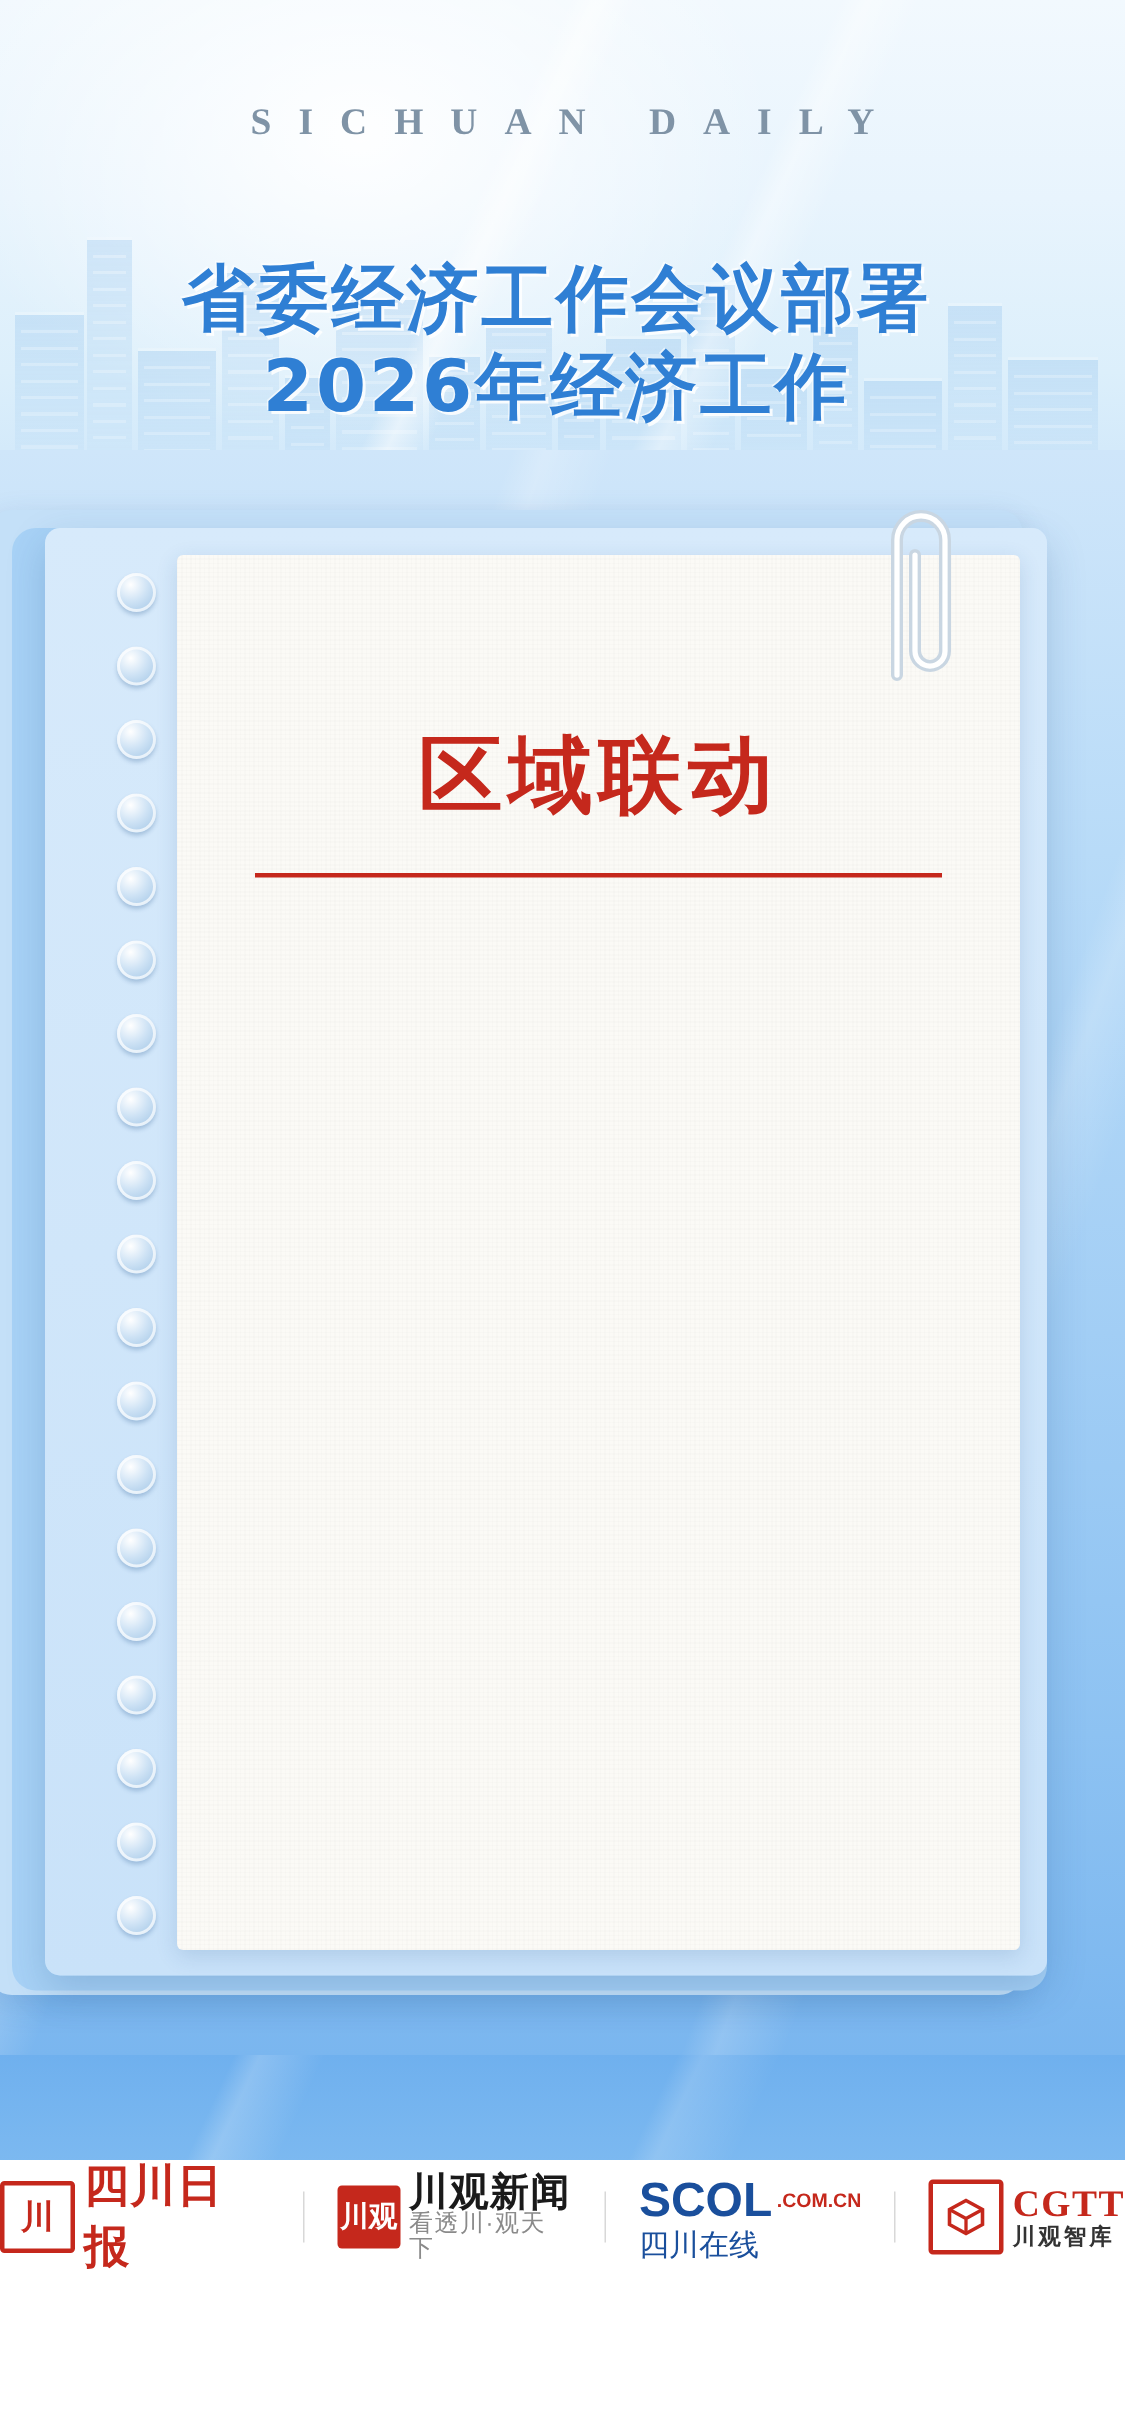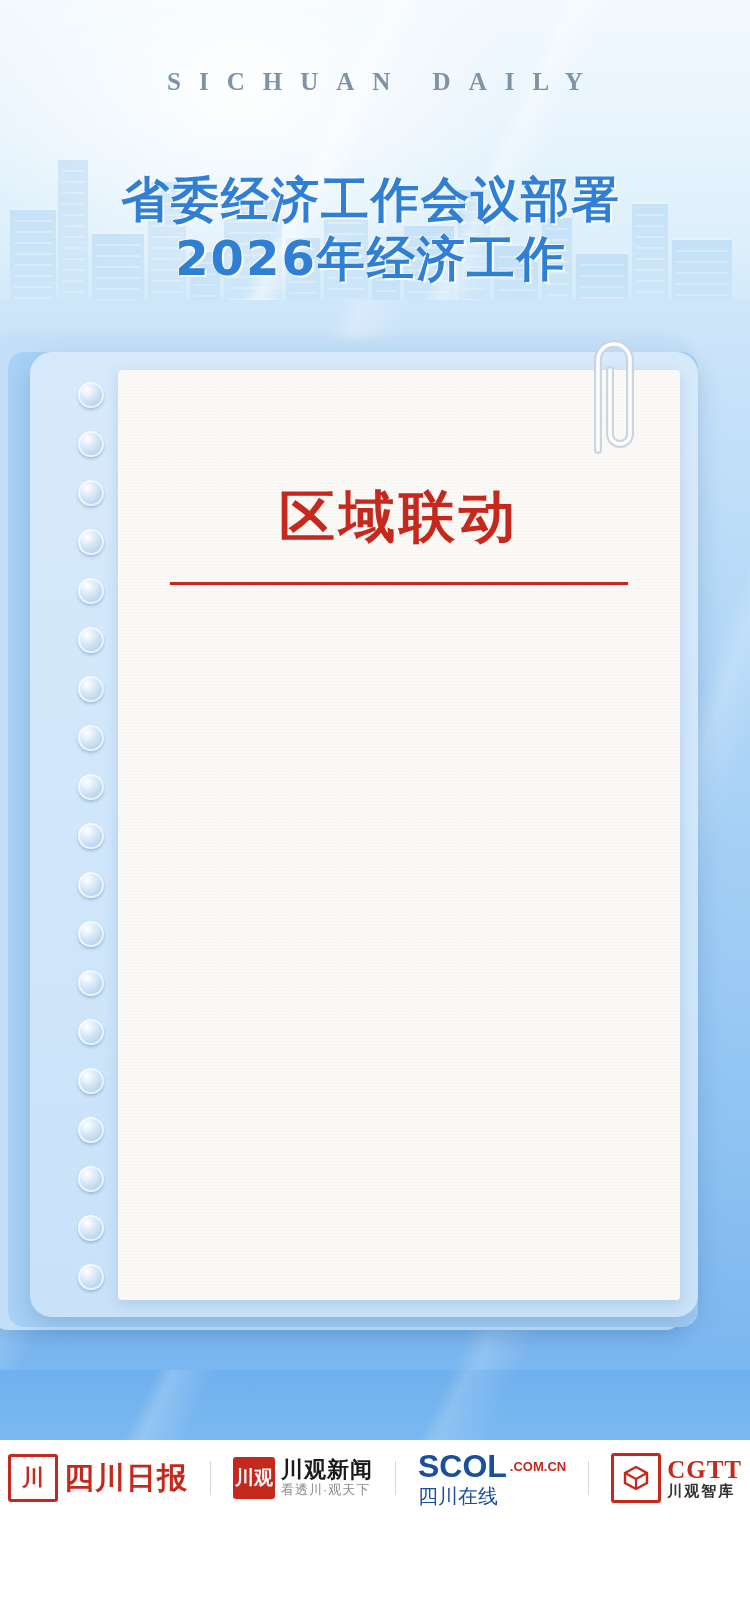--- a/index.html
+++ b/index.html
@@ -123,21 +123,21 @@
     background: #a8d2f6;
     border-radius: 16px;
   }
 
   
   .notepad {
     position: absolute;
     left: 30px; top: 352px;
     width: 668px; height: 965px;
     background: linear-gradient(180deg, #d7eafb 0%, #c9e2f9 100%);
-    border-radius: 22px;
+    border-radius: 10px;
     box-shadow: 0 10px 26px rgba(30,80,140,0.22);
   }
   .paper {
     position: absolute;
     left: 88px; top: 18px;
     width: 562px; height: 930px;
     background: #fbfaf6;
     border-radius: 4px;
     box-shadow: 0 4px 14px rgba(30,80,140,0.16);
     background-image:
@@ -256,29 +256,29 @@
   .mark-cg {
     width: 42px; height: 42px;
     background: #c5281c;
     color: #fff;
     font-size: 19px;
     border-radius: 3px;
     font-family: "DejaVu Sans", sans-serif;
   }
   .cg-text { display: flex; flex-direction: column; line-height: 1.05; }
   .cg-main {
-    font-family: Liberation Mono, monospace;
-    font-weight: 700;
-    font-size: 22px;
+    font-family: Liberation Sans, sans-serif;
+    font-weight: 700;
+    font-size: 26px;
     color: #1a1a1a;
     letter-spacing: 1px;
   }
   .cg-sub {
     font-family: Liberation Sans, sans-serif;
-    font-size: 13px;
+    font-size: 16px;
     color: #8a8a8a;
     letter-spacing: 1px;
   }
   .scol-wrap { display: flex; flex-direction: column; line-height: 1.1; }
   .scol-top { display: flex; align-items: center; gap: 3px; }
   .scol-main {
     font-family: "Liberation Sans", sans-serif;
     font-weight: 700;
     font-size: 32px;
     color: #1a4f9c;

